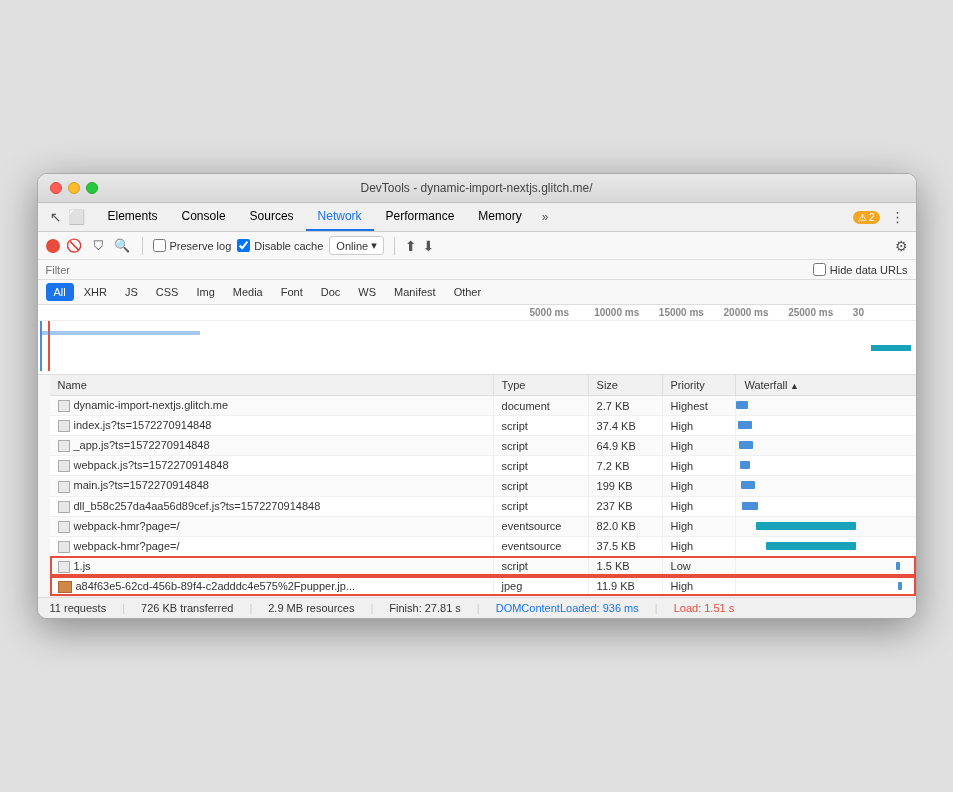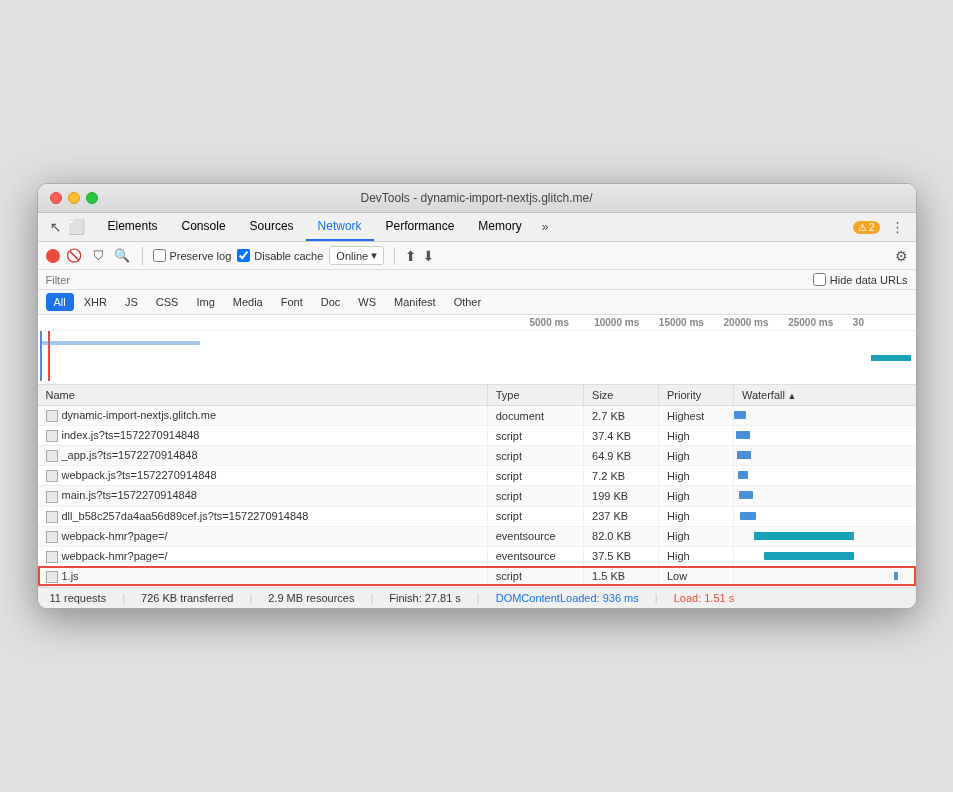--- a/index.html
+++ b/index.html
@@ -288,20 +288,21 @@
     }
     .dom-loaded {
       color: #1a73e8;
     }
     .load-time {
       color: #e74c3c;
     }
     .table-container {
       overflow-y: auto;
       max-height: 370px;
+      padding-left: 12px;
     }
     .sort-asc::after {
       content: ' ▲';
       font-size: 9px;
     }
   </style>
 </head>
 <body>
 
 <div class="window">
@@ -489,20 +490,29 @@
           </tr>
           <tr style="outline: rgb(231, 76, 60) solid 2px; outline-offset: -2px; position: relative; z-index: 1;">
             <td class="col-name"><span style="display: inline-block; width: 12px; height: 12px; background: rgb(232, 232, 232); border: 1px solid rgb(170, 170, 170); margin-right: 4px; vertical-align: middle;"></span><span>1.js</span></td>
             <td class="col-type">script</td>
             <td class="col-size">1.5 KB</td>
             <td class="col-priority">Low</td>
             <td class="col-waterfall" style="position: relative;">
               <div style="position: absolute; left: 160px; width: 4px; height: 8px; top: 5px; background: rgb(74, 144, 217); border-radius: 1px;"></div>
             </td>
           </tr>
+          <tr style="outline: rgb(231, 76, 60) solid 2px; outline-offset: -2px; position: relative; z-index: 1;">
+            <td class="col-name"><span style="display: inline-block; width: 14px; height: 12px; background: rgb(204, 136, 68); border: 1px solid rgb(170, 102, 51); margin-right: 4px; vertical-align: middle;"></span><span>a84f63e5-62cd-456b-89f4-c2adddc4e575%2Fpupper.jp...</span></td>
+            <td class="col-type">jpeg</td>
+            <td class="col-size">11.9 KB</td>
+            <td class="col-priority">High</td>
+            <td class="col-waterfall" style="position: relative;">
+              <div style="position: absolute; left: 162px; width: 4px; height: 8px; top: 5px; background: rgb(74, 144, 217); border-radius: 1px;"></div>
+            </td>
+          </tr>
         </tbody>
     </table>
   </div>
 
   <div class="status-bar">
     <span>11 requests</span>
     <span class="status-sep">|</span>
     <span>726 KB transferred</span>
     <span class="status-sep">|</span>
     <span>2.9 MB resources</span>

